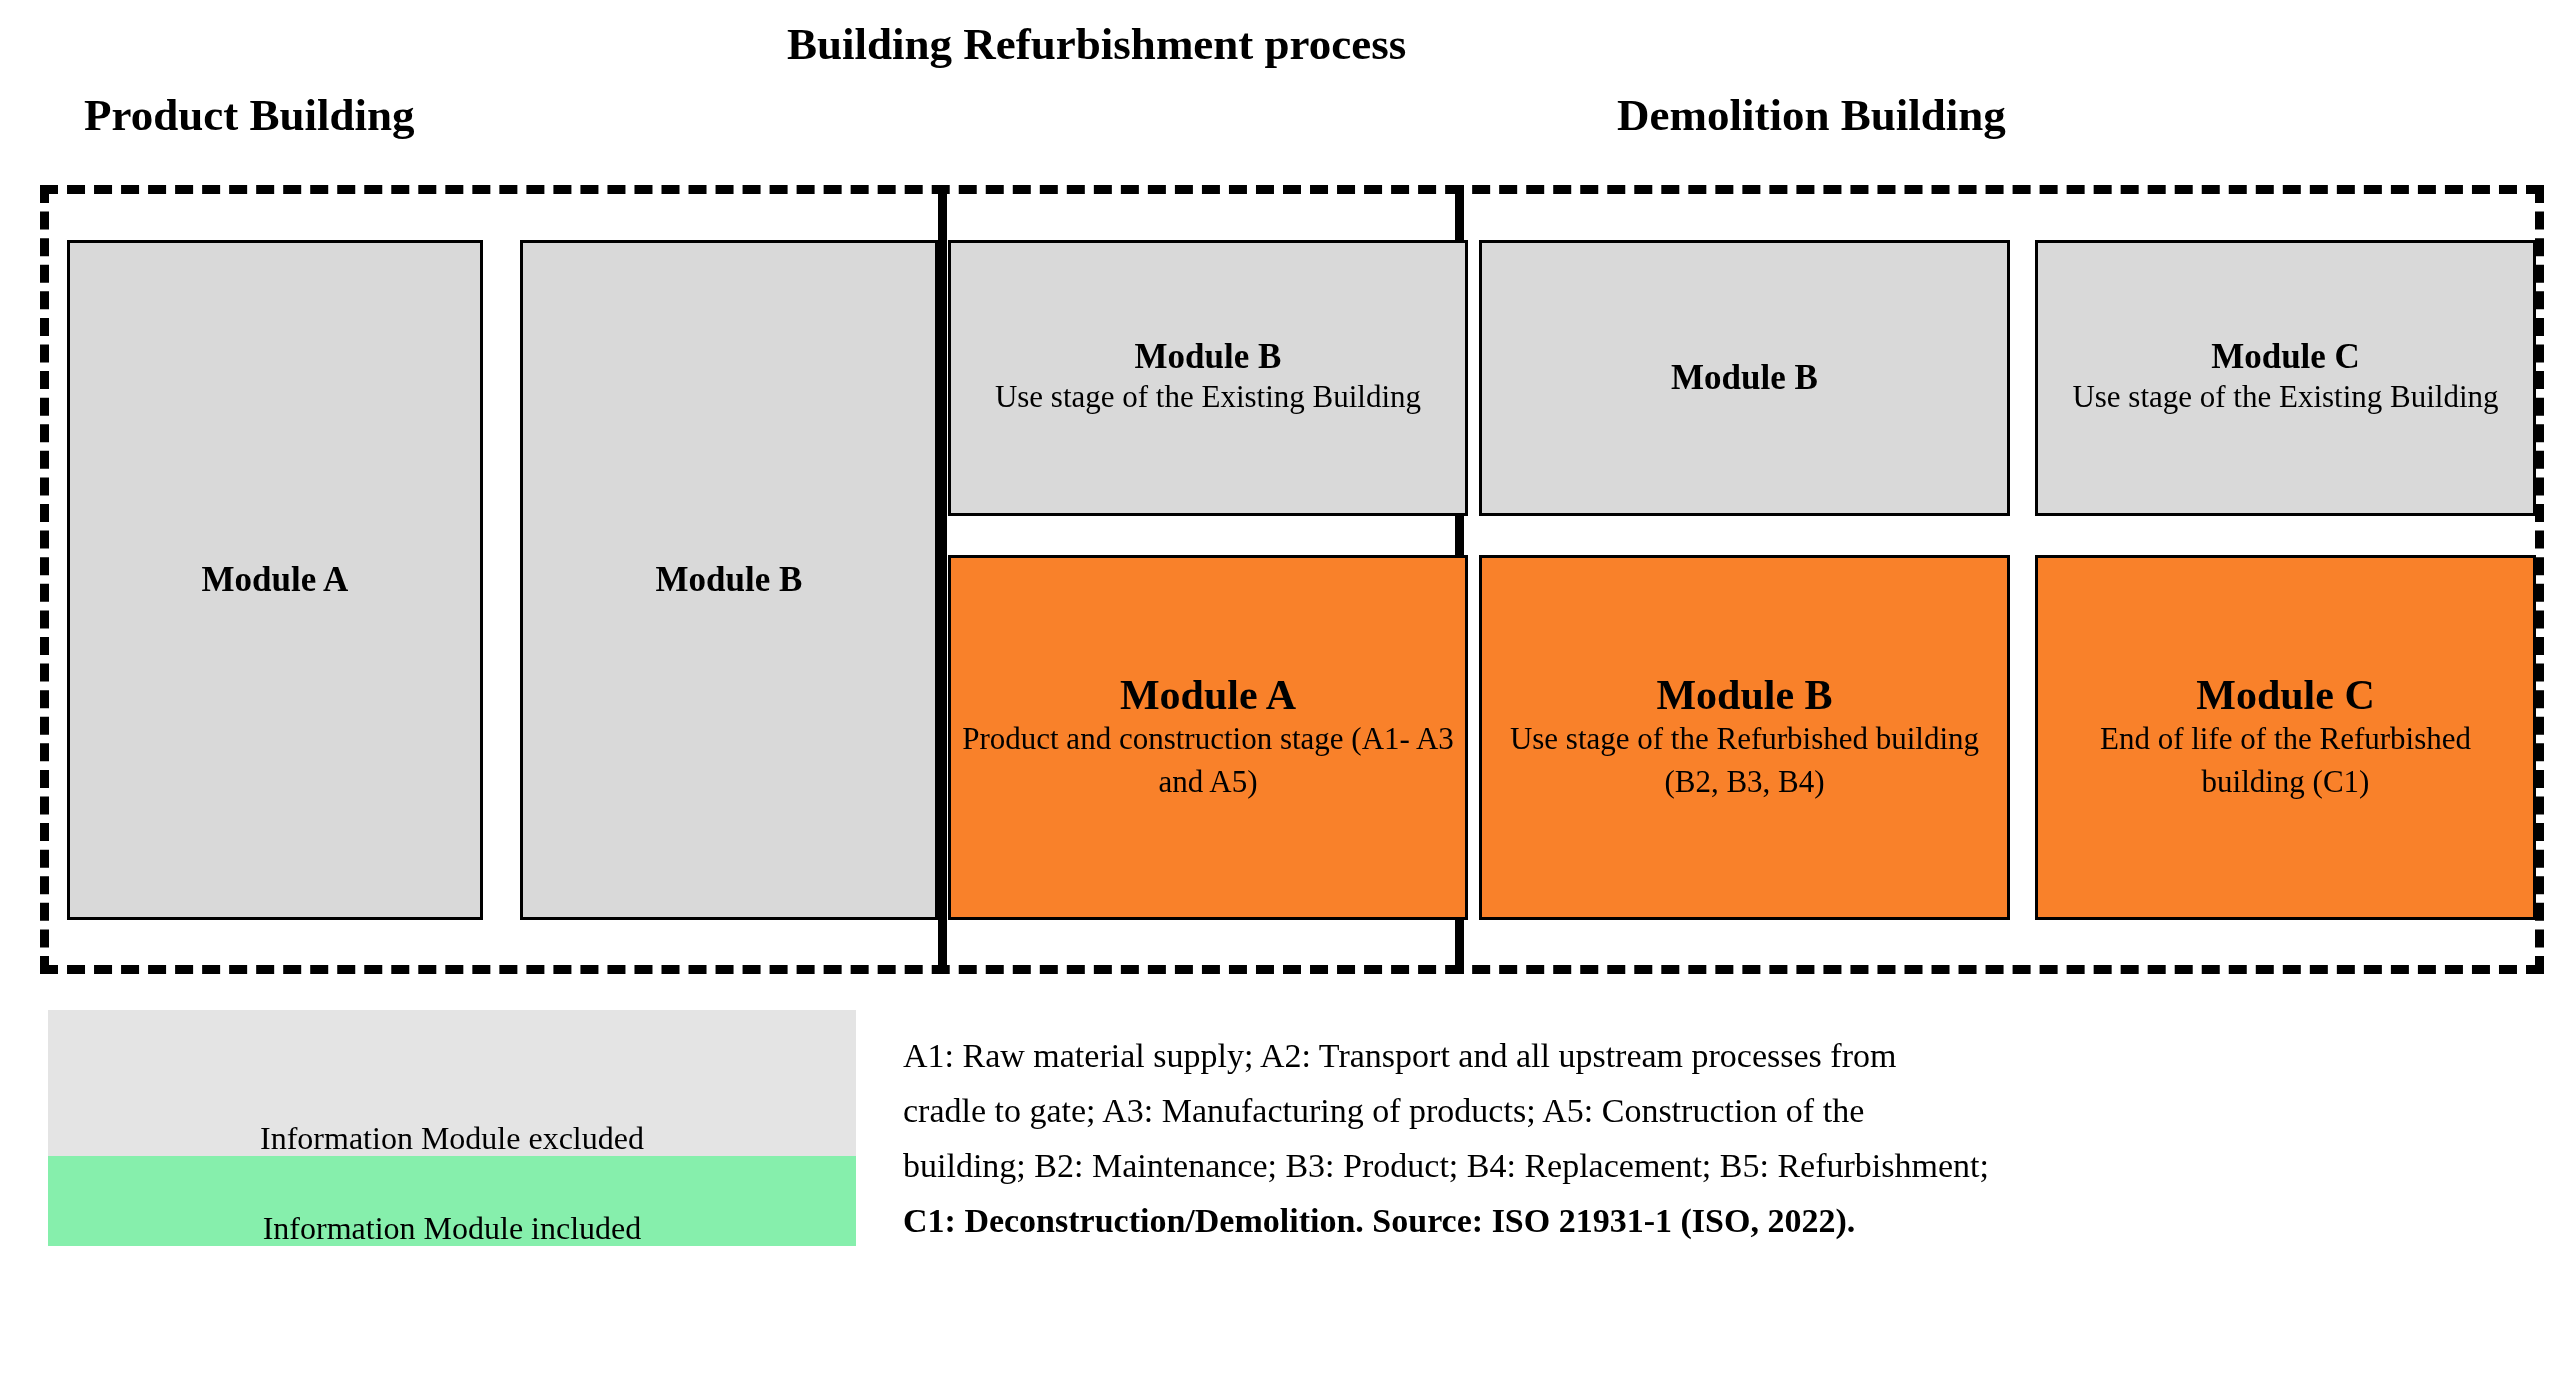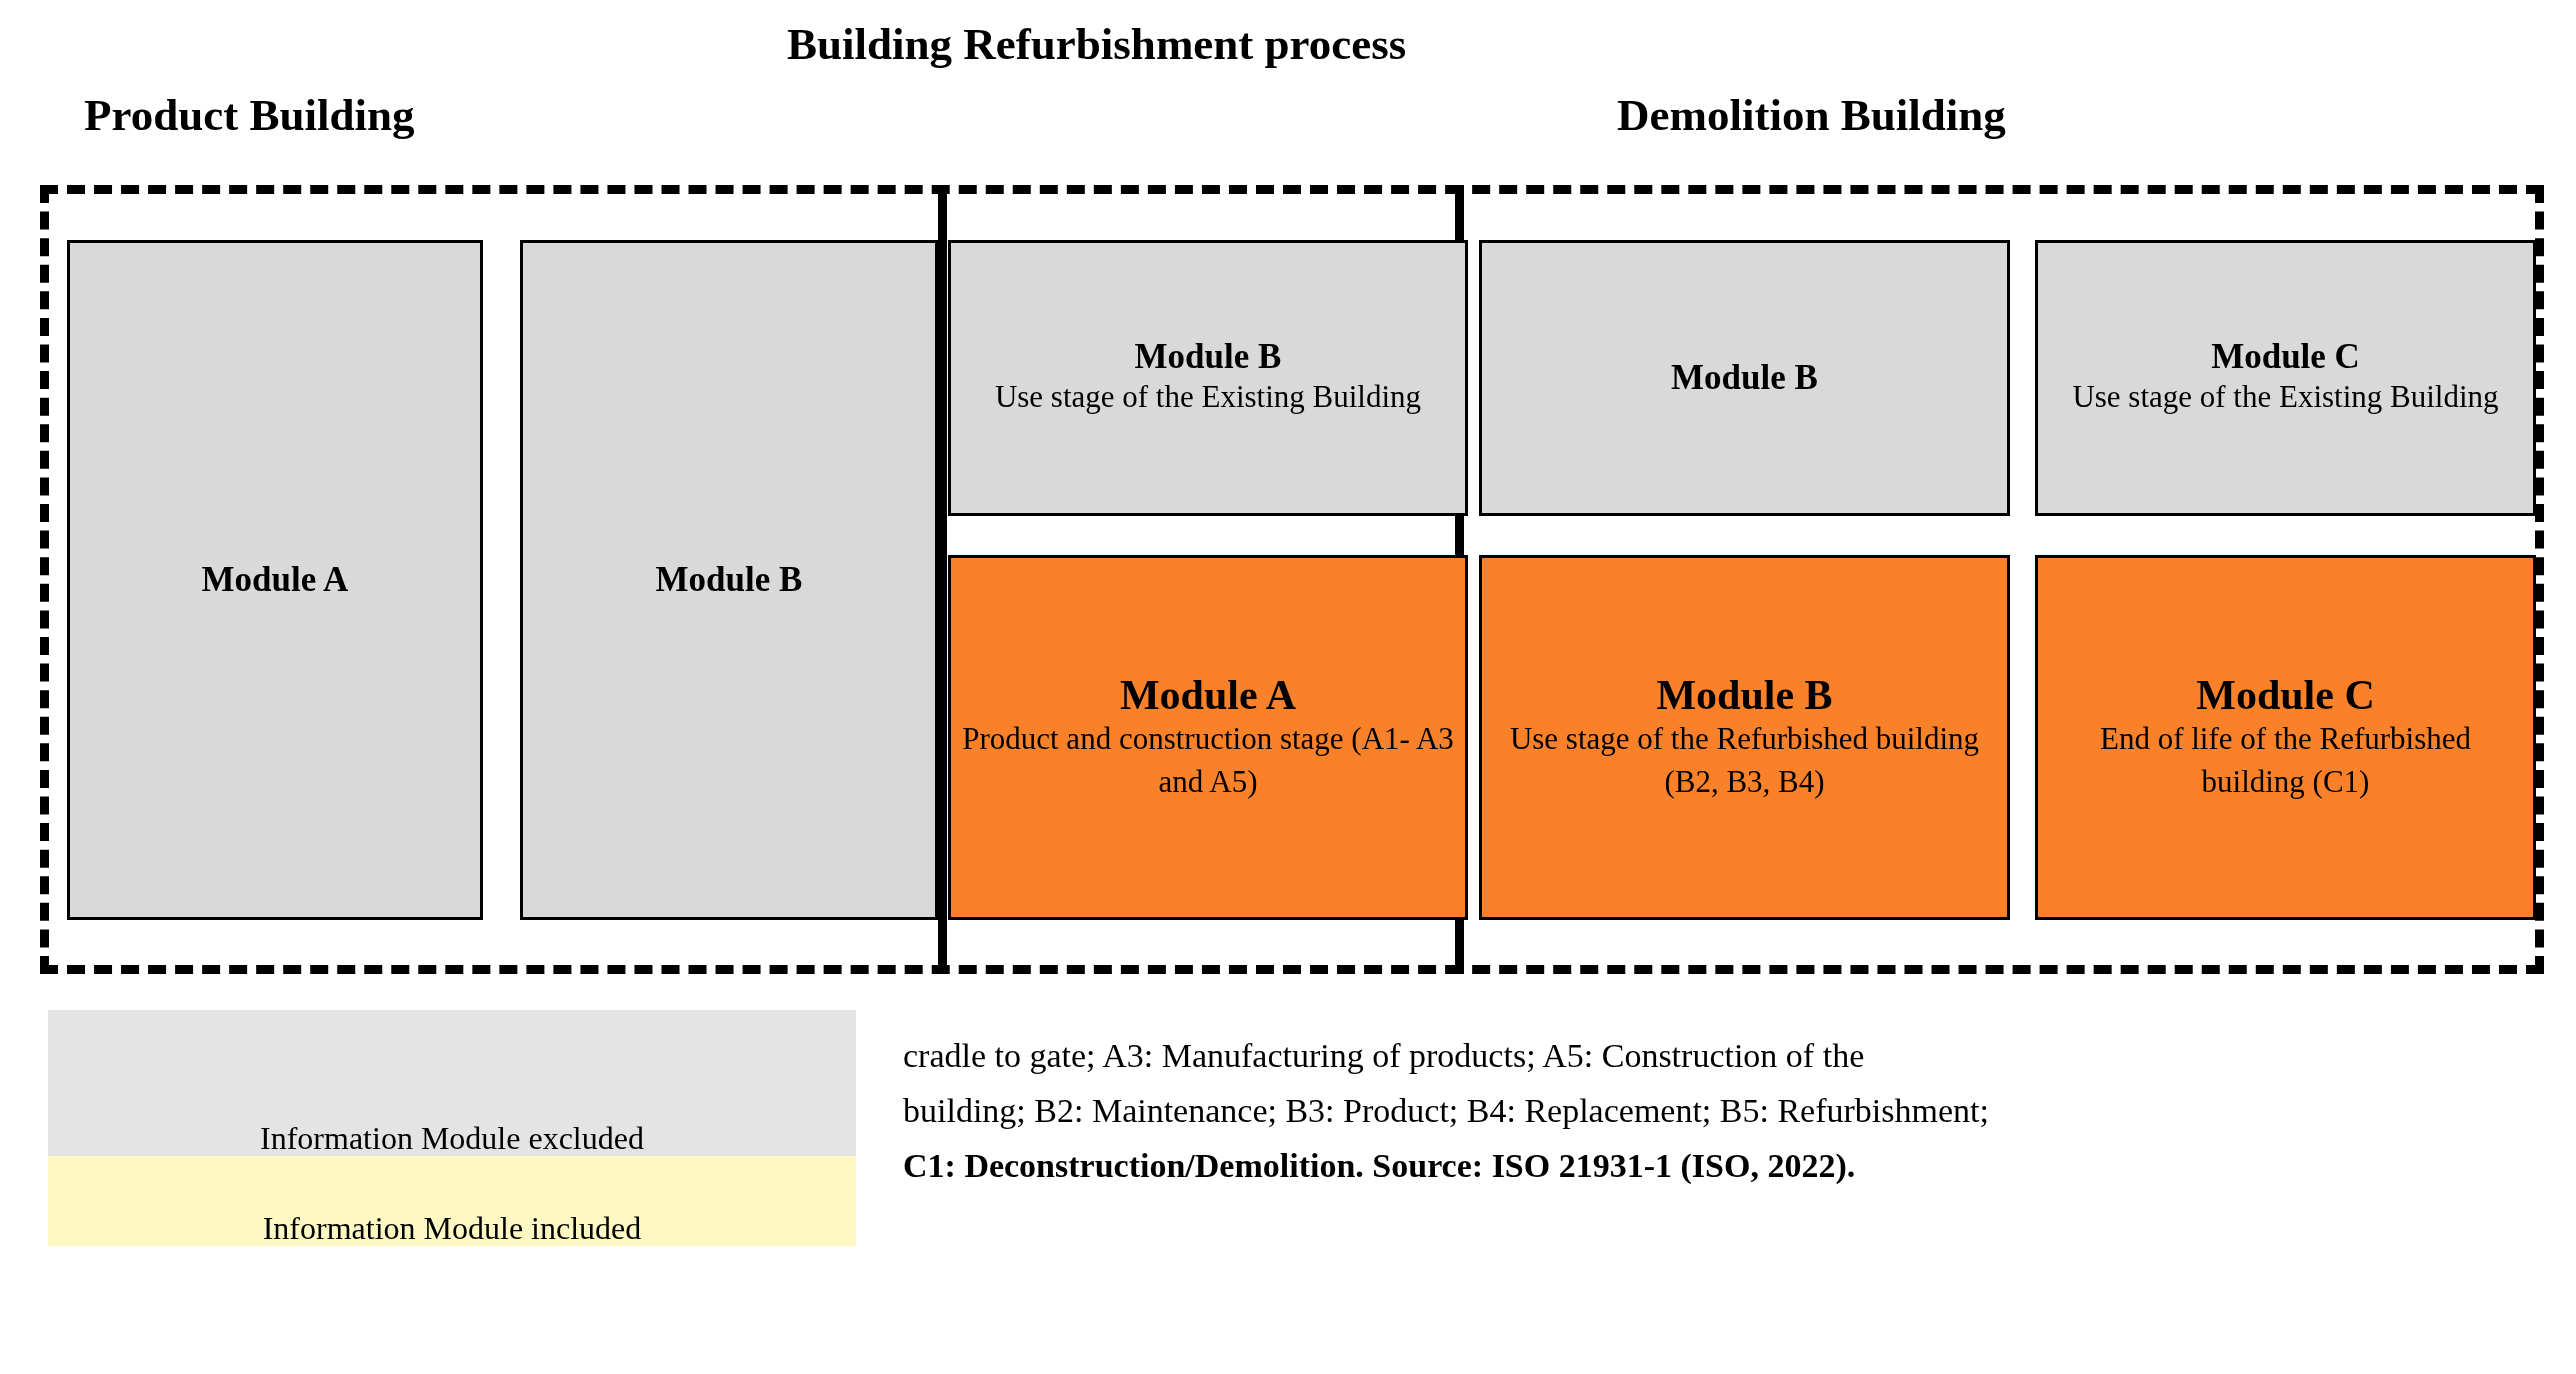--- a/index.html
+++ b/index.html
@@ -43,21 +43,21 @@
   #box-ref-b-top   {left:1479px;top:240px;width:531px;height:276px;}
   #box-ref-b-bottom{left:1479px;top:555px;width:531px;height:365px;}
   #box-ref-c-top   {left:2035px;top:240px;width:501px;height:276px;}
   #box-ref-c-bottom{left:2035px;top:555px;width:501px;height:365px;}
 
   
   #legend{position:absolute;left:48px;top:1010px;width:808px;}
   .legend-row{display:flex;align-items:flex-end;justify-content:center;
               font-size:32px;line-height:1.1;}
   #legend-excluded{height:146px;background:#e4e4e4;}
-  #legend-included{height:90px;background:#fef9c3;}
+  #legend-included{height:90px;background:#86efac;}
 
   
   #caption{position:absolute;left:903px;top:1028px;width:1617px;
            font-size:34px;line-height:1.62;text-align:justify;}
   #caption p{margin:0;}
   #caption p:last-child{text-align:left;font-weight:bold;}
 </style>
 </head>
 <body>
 
@@ -104,17 +104,18 @@
 <div id="legend">
   <div class="legend-row" id="legend-excluded">
     <span>Information Module excluded</span>
   </div>
   <div class="legend-row" id="legend-included">
     <span>Information Module included</span>
   </div>
 </div>
 
 <div id="caption">
+  <p>A1: Raw material supply; A2: Transport and all upstream processes from</p>
   <p>cradle to gate; A3: Manufacturing of products; A5: Construction of the</p>
   <p>building; B2: Maintenance; B3: Product; B4: Replacement; B5: Refurbishment;</p>
   <p>C1: Deconstruction/Demolition. Source: ISO 21931-1 (ISO, 2022).</p>
 </div>
 
 
 </body></html>

